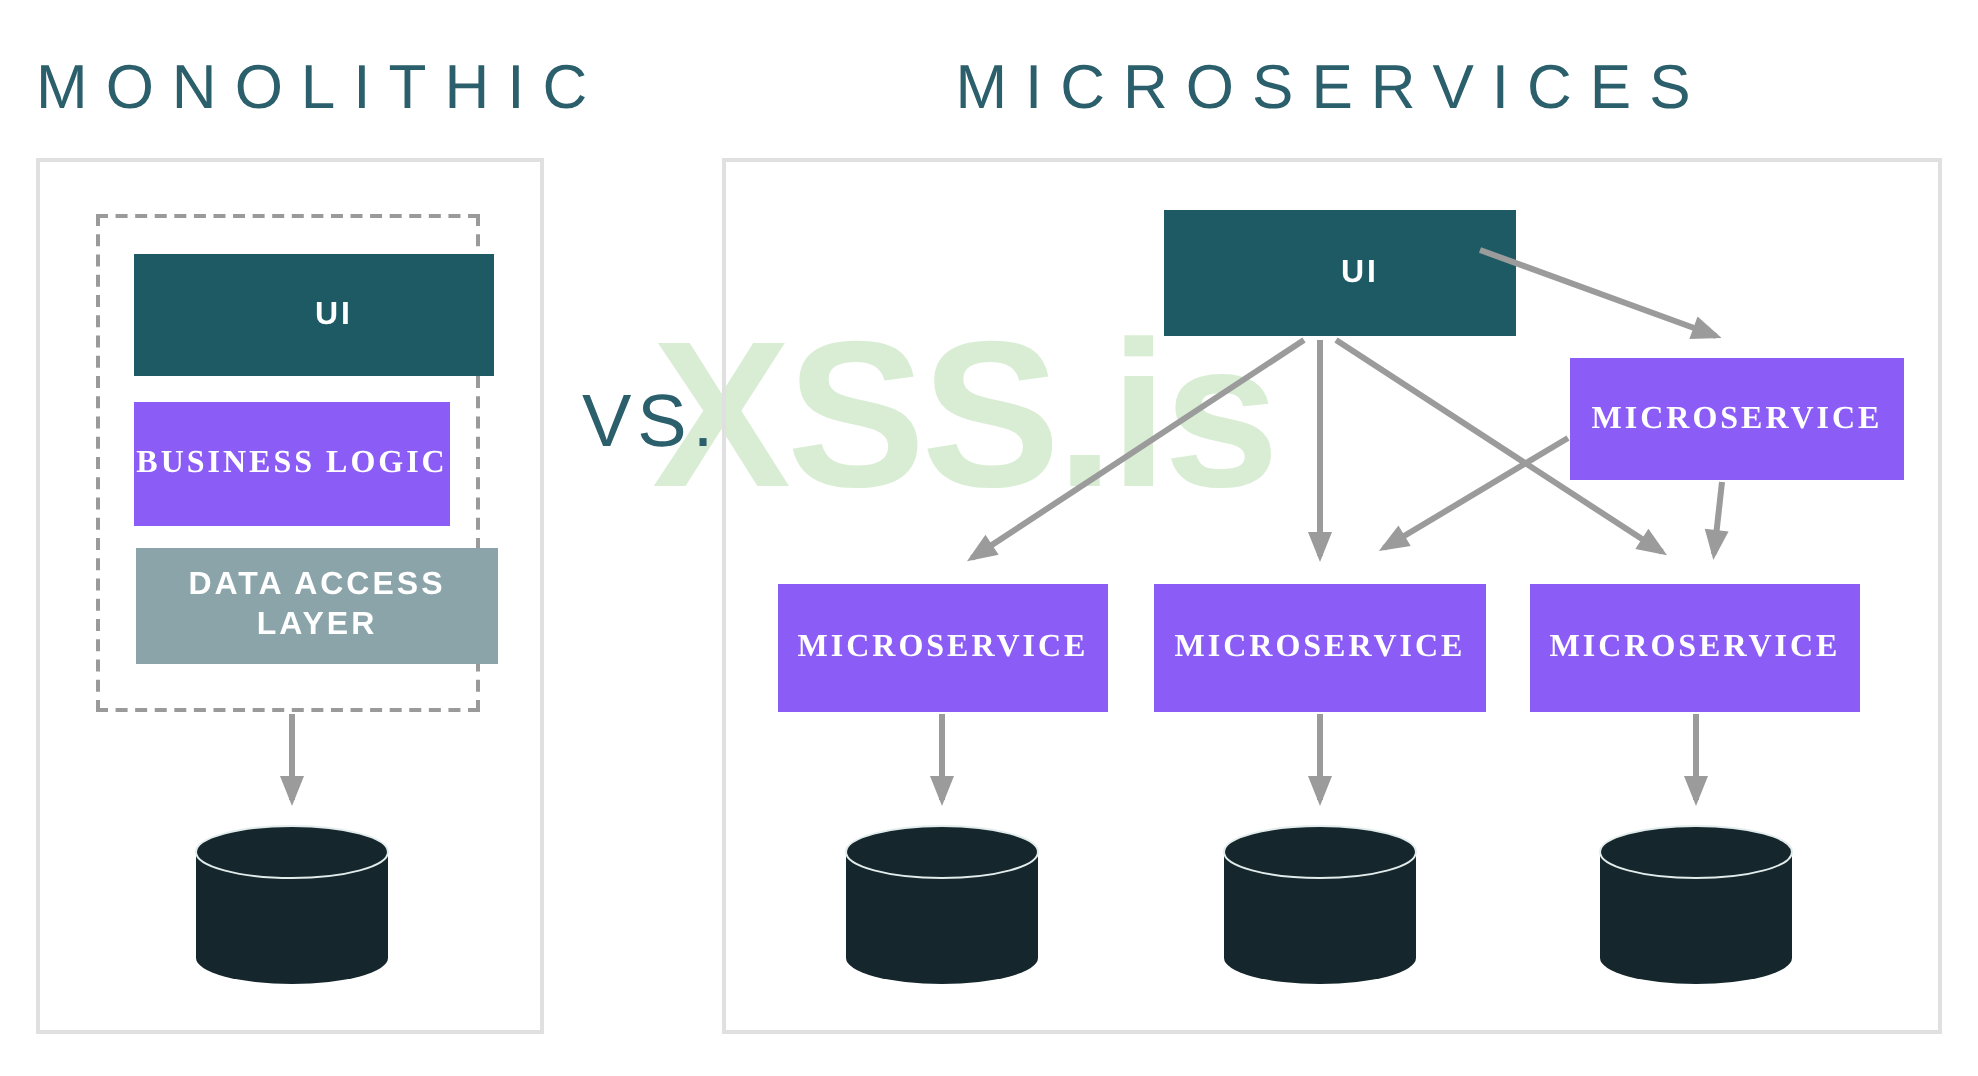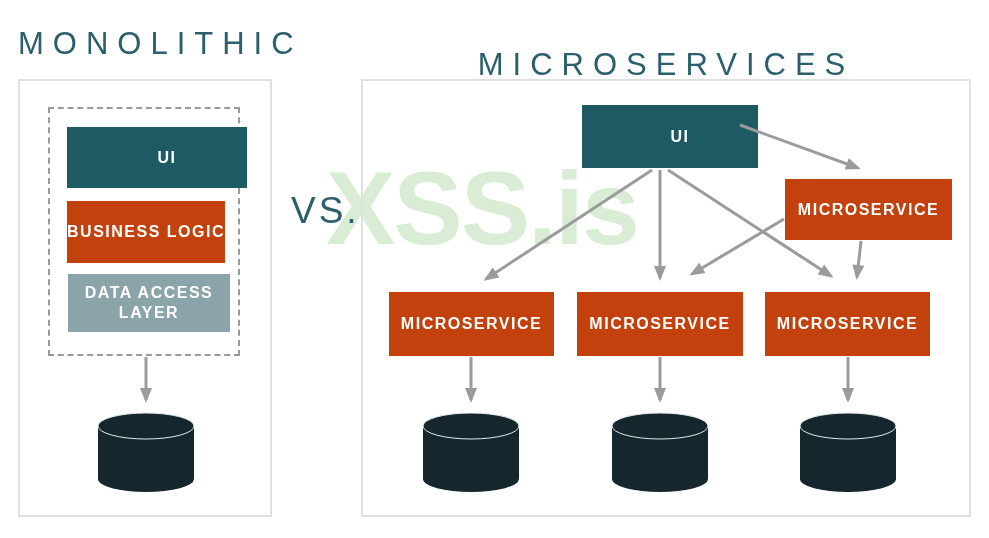--- a/index.html
+++ b/index.html
@@ -5,21 +5,21 @@
   html,body{margin:0;padding:0;background:#ffffff;}
   #canvas{
     position:relative;width:989px;height:538px;background:#ffffff;overflow:hidden;
     font-family:"Liberation Sans",sans-serif;
   }
   .title{
     position:absolute;top:26px;color:#2a5f6b;font-size:31px;font-weight:300;
     letter-spacing:9px;text-align:center;white-space:nowrap;z-index:5;
   }
   #title-mono{left:18px;width:254px;}
-  #title-micro{left:361px;width:610px;margin-top:21px;}
+  #title-micro{left:361px;width:610px;}
   #vs-label{
     position:absolute;left:291px;top:190px;color:#2a5f6b;font-size:37px;
     font-weight:300;letter-spacing:3px;z-index:5;
   }
   #watermark{
     position:absolute;left:326px;top:156px;color:#d8edd3;font-size:104px;
     font-weight:bold;letter-spacing:-2px;line-height:1;z-index:1;
     user-select:none;
   }
   .panel{
@@ -31,25 +31,25 @@
   #dashed-box{
     position:absolute;left:48px;top:107px;width:188px;height:245px;
     border:2px dashed #9a9a9a;z-index:3;
   }
   .node{
     position:absolute;display:flex;align-items:center;justify-content:center;
     color:#ffffff;font-weight:bold;font-size:16px;letter-spacing:1.5px;
     text-align:center;line-height:1.25;z-index:4;
   }
   .dark-teal{background:#1e5a64;padding-left:20px;}
-  .teal{background:#c2410c;}
+  .teal{background:#8b5cf6;font-family:Liberation Serif, serif;}
   .gray-teal{background:#8aa4aa;}
   #mono-ui{left:67px;top:127px;width:160px;height:61px;}
   #mono-bl{left:67px;top:201px;width:158px;height:62px;}
-  #mono-dal{left:68px;top:274px;width:162px;height:58px;padding:0 14px;box-sizing:border-box;}
+  #mono-dal{left:68px;top:274px;width:181px;height:58px;padding:0 14px;box-sizing:border-box;}
   #ms-ui{left:582px;top:105px;width:156px;height:63px;}
   #ms-gw{left:785px;top:179px;width:167px;height:61px;}
   #ms-s1{left:389px;top:292px;width:165px;height:64px;}
   #ms-s2{left:577px;top:292px;width:166px;height:64px;}
   #ms-s3{left:765px;top:292px;width:165px;height:64px;}
   #overlay{
     position:absolute;left:0;top:0;width:989px;height:538px;z-index:6;
     pointer-events:none;
   }
 </style>

